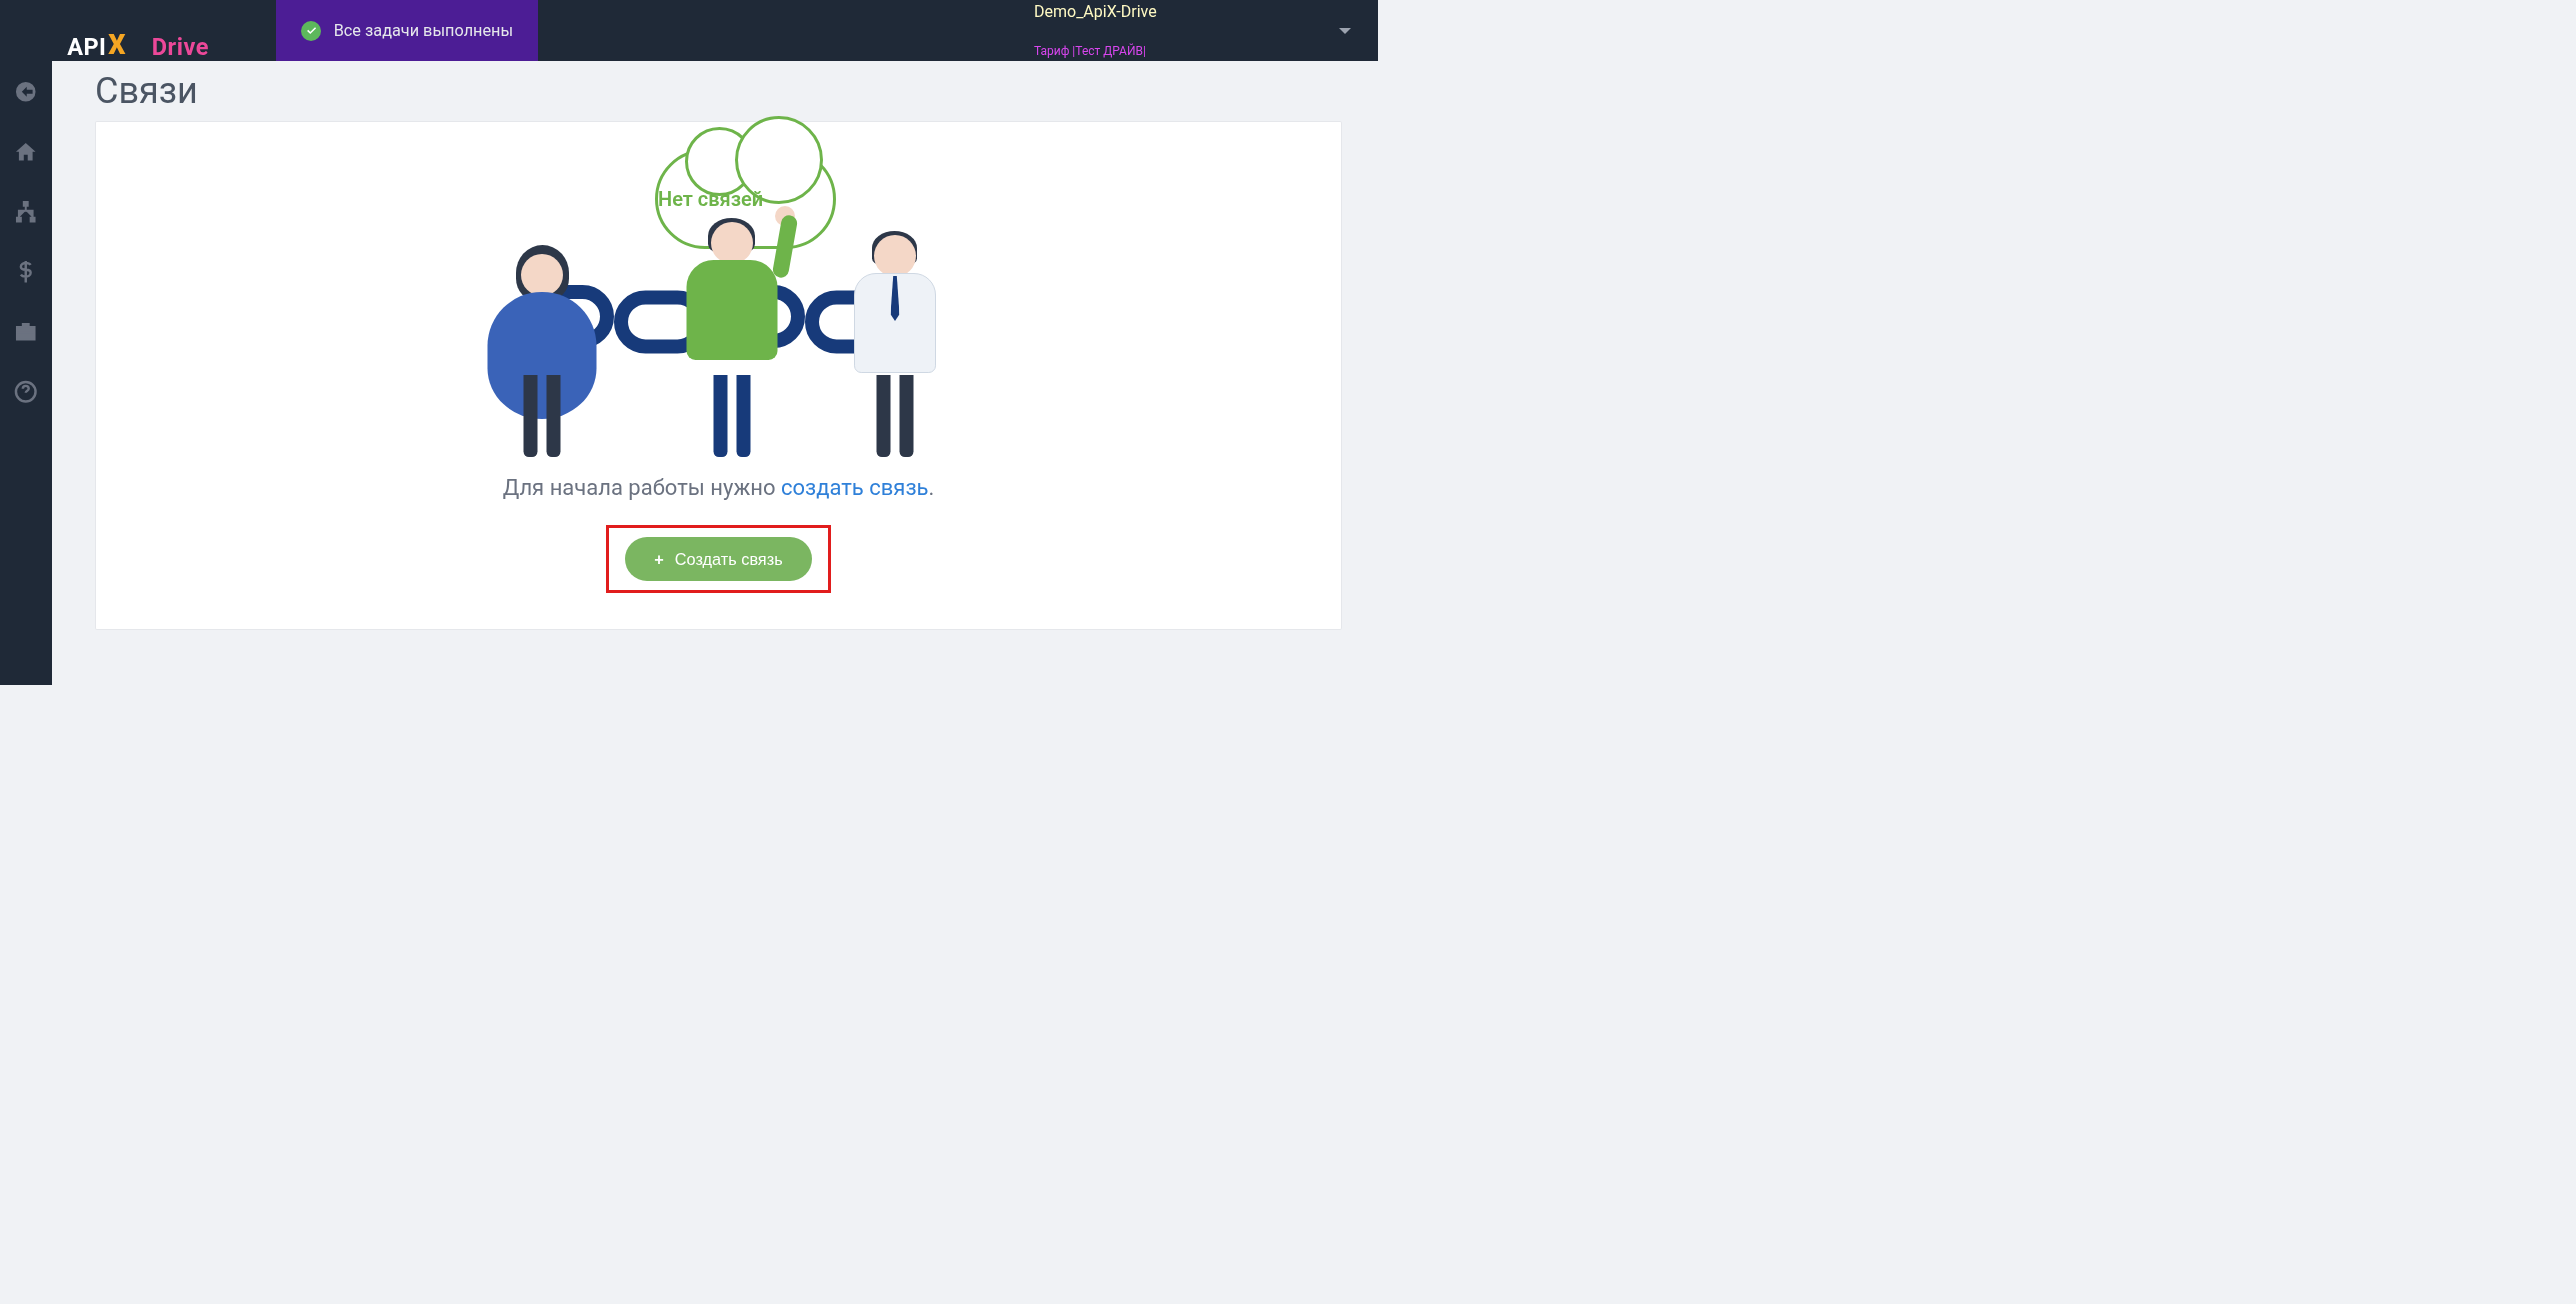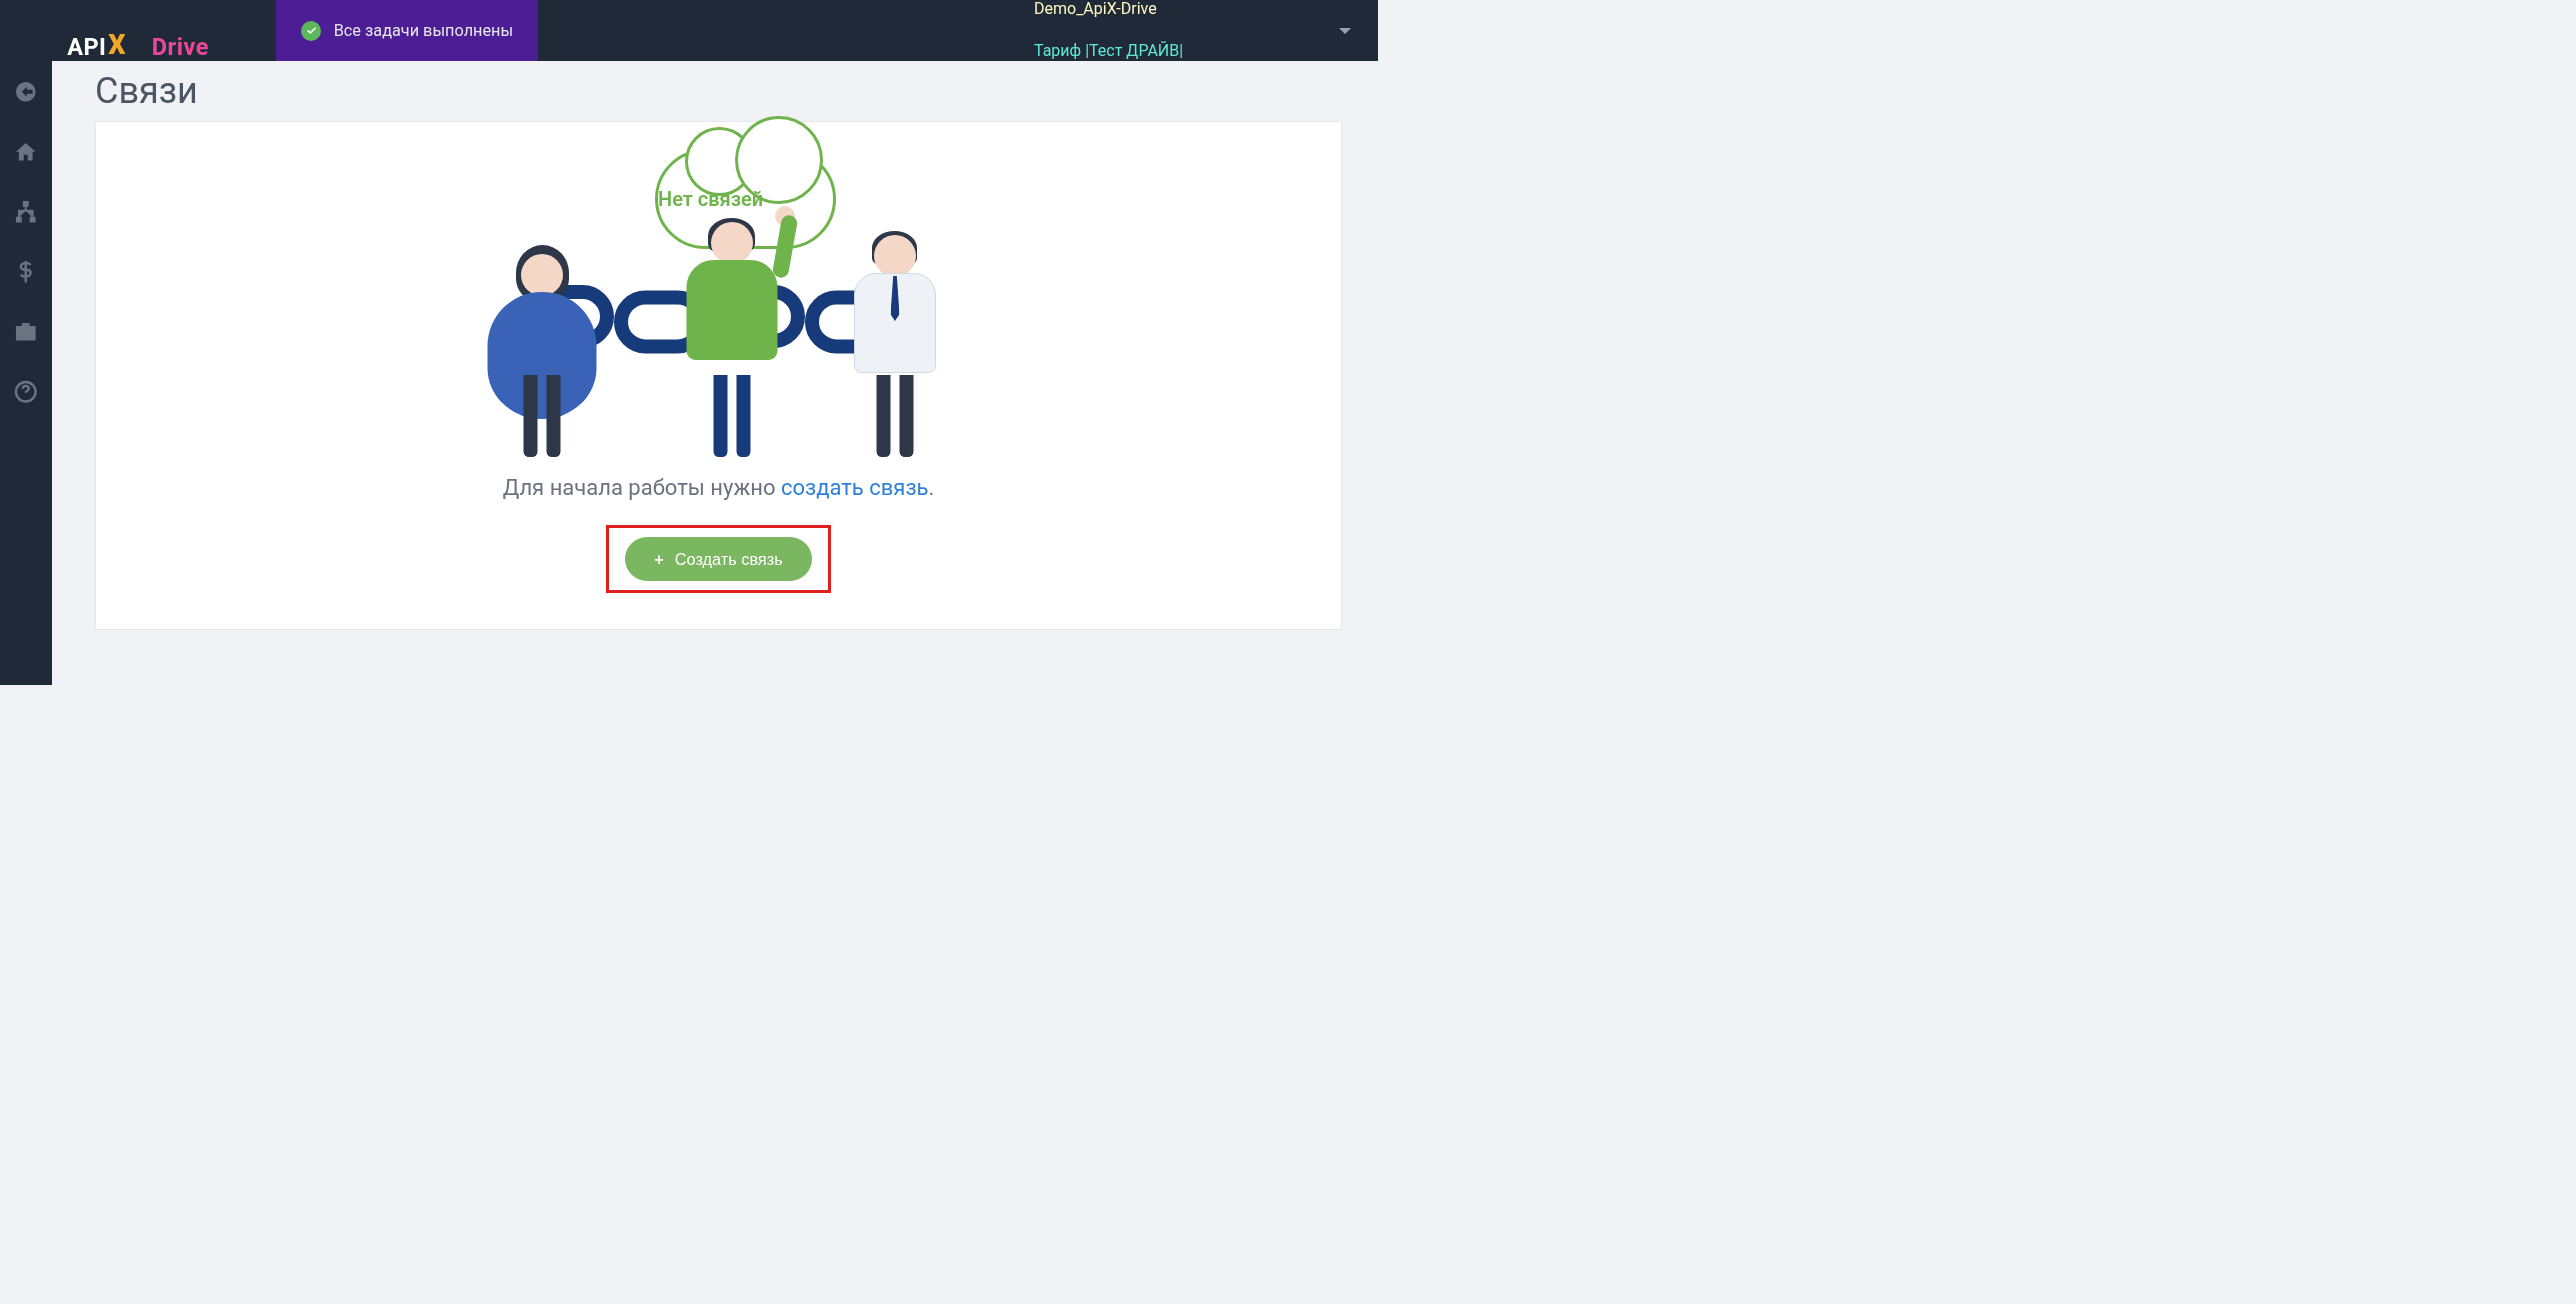--- a/index.html
+++ b/index.html
@@ -54,21 +54,21 @@
 
   .account {
     display: flex;
     align-items: center;
     padding: 0 27px 0 18px;
     gap: 18px;
     min-width: 362px;
   }
   .account-text { line-height: 1.3; }
   .account-name { font-size: 16px; color: #fef9c3; }
-  .account-tariff { font-size: 16px; color: #5eead4; margin-top: 21px; }
+  .account-tariff { font-size: 12px; color: #d946ef; margin-top: 21px; }
   .account-caret {
     width: 0; height: 0;
     border-left: 6.3px solid transparent;
     border-right: 6.3px solid transparent;
     border-top: 6.3px solid #9ca3af;
     margin-left: auto;
   }
 
   
   .body-wrap { display: flex; height: calc(100% - 61px); }

